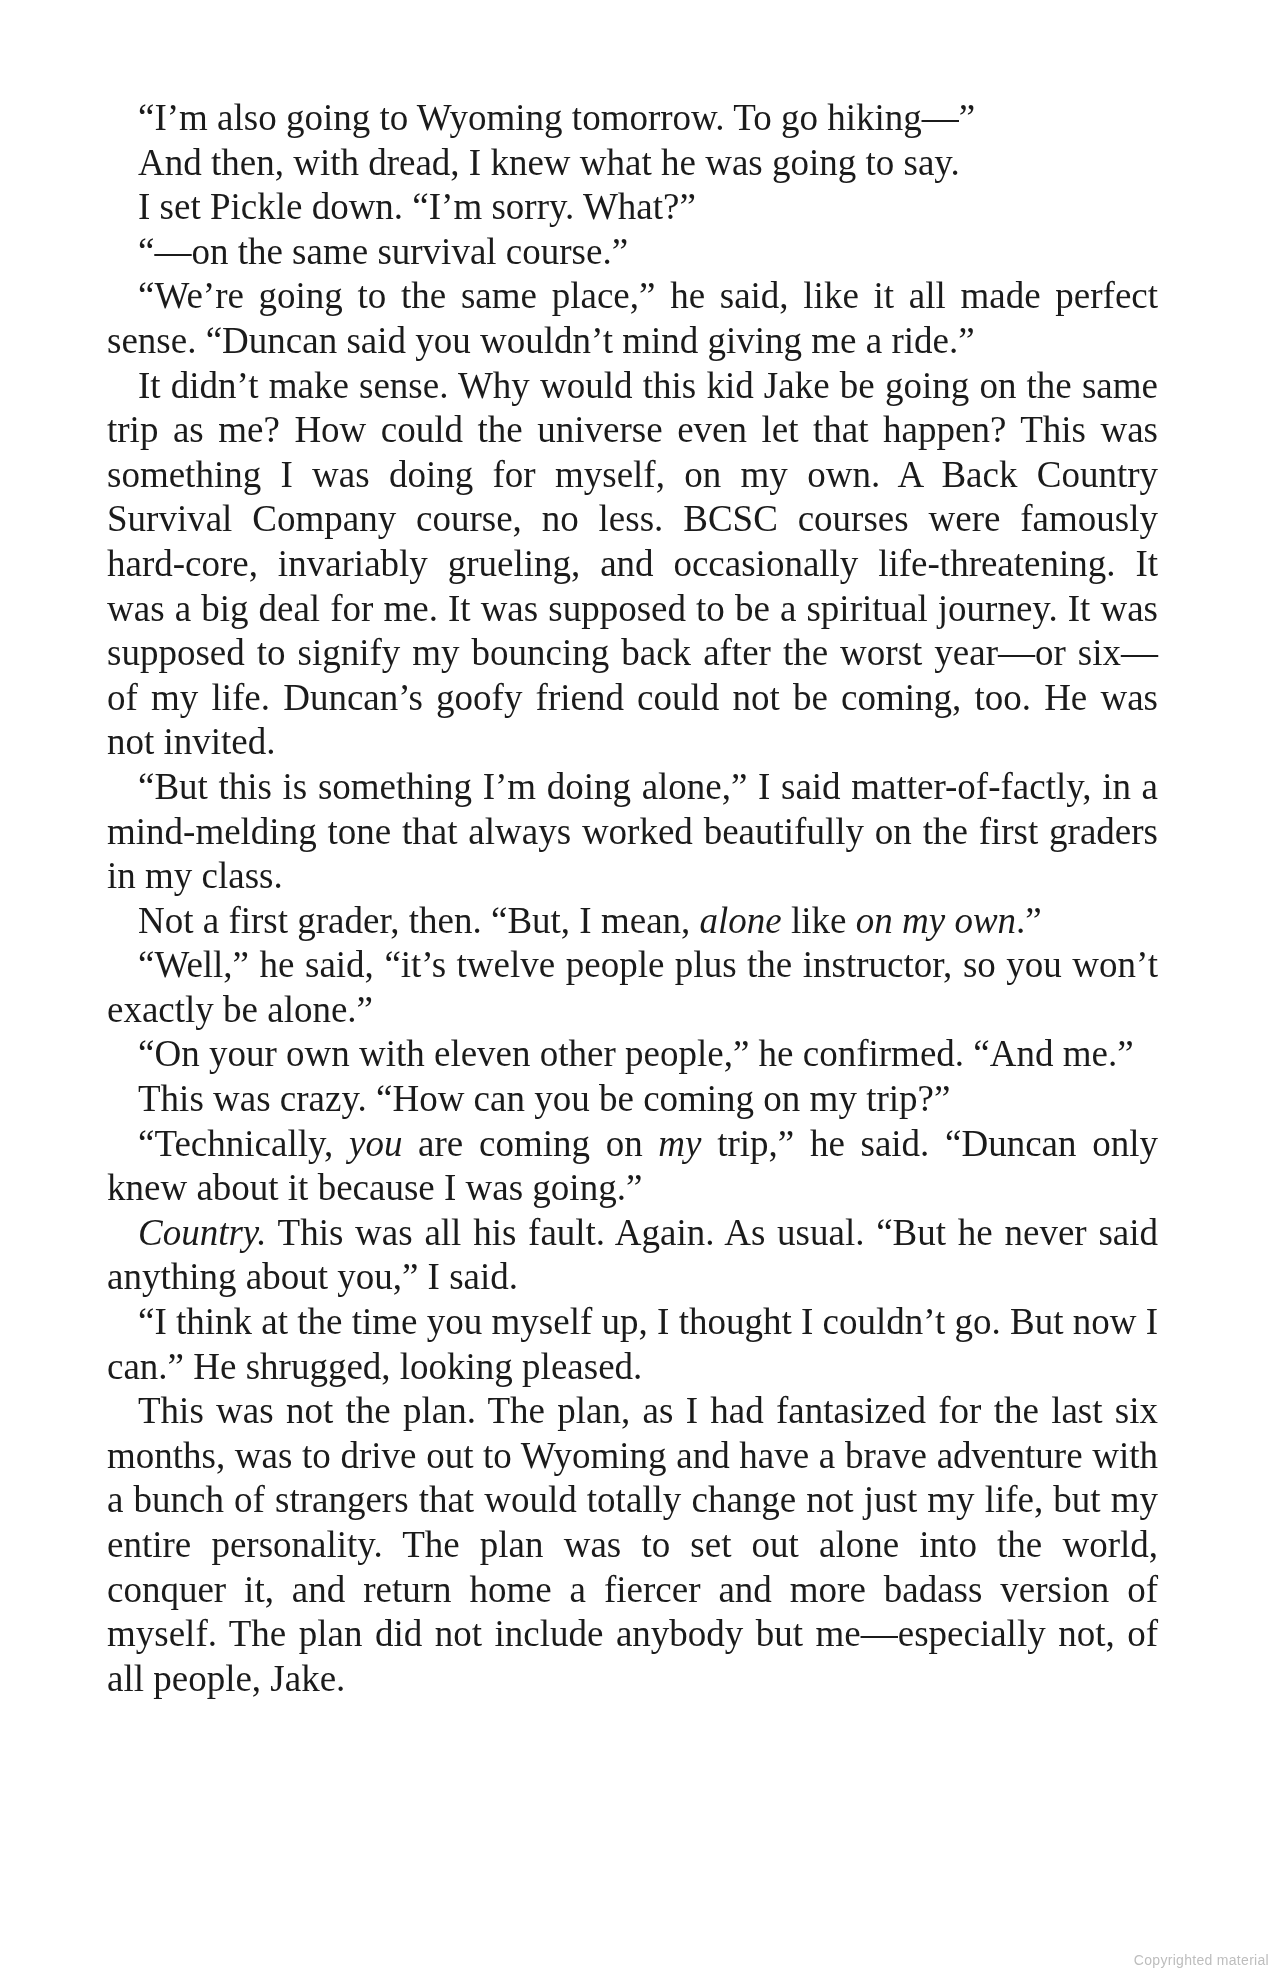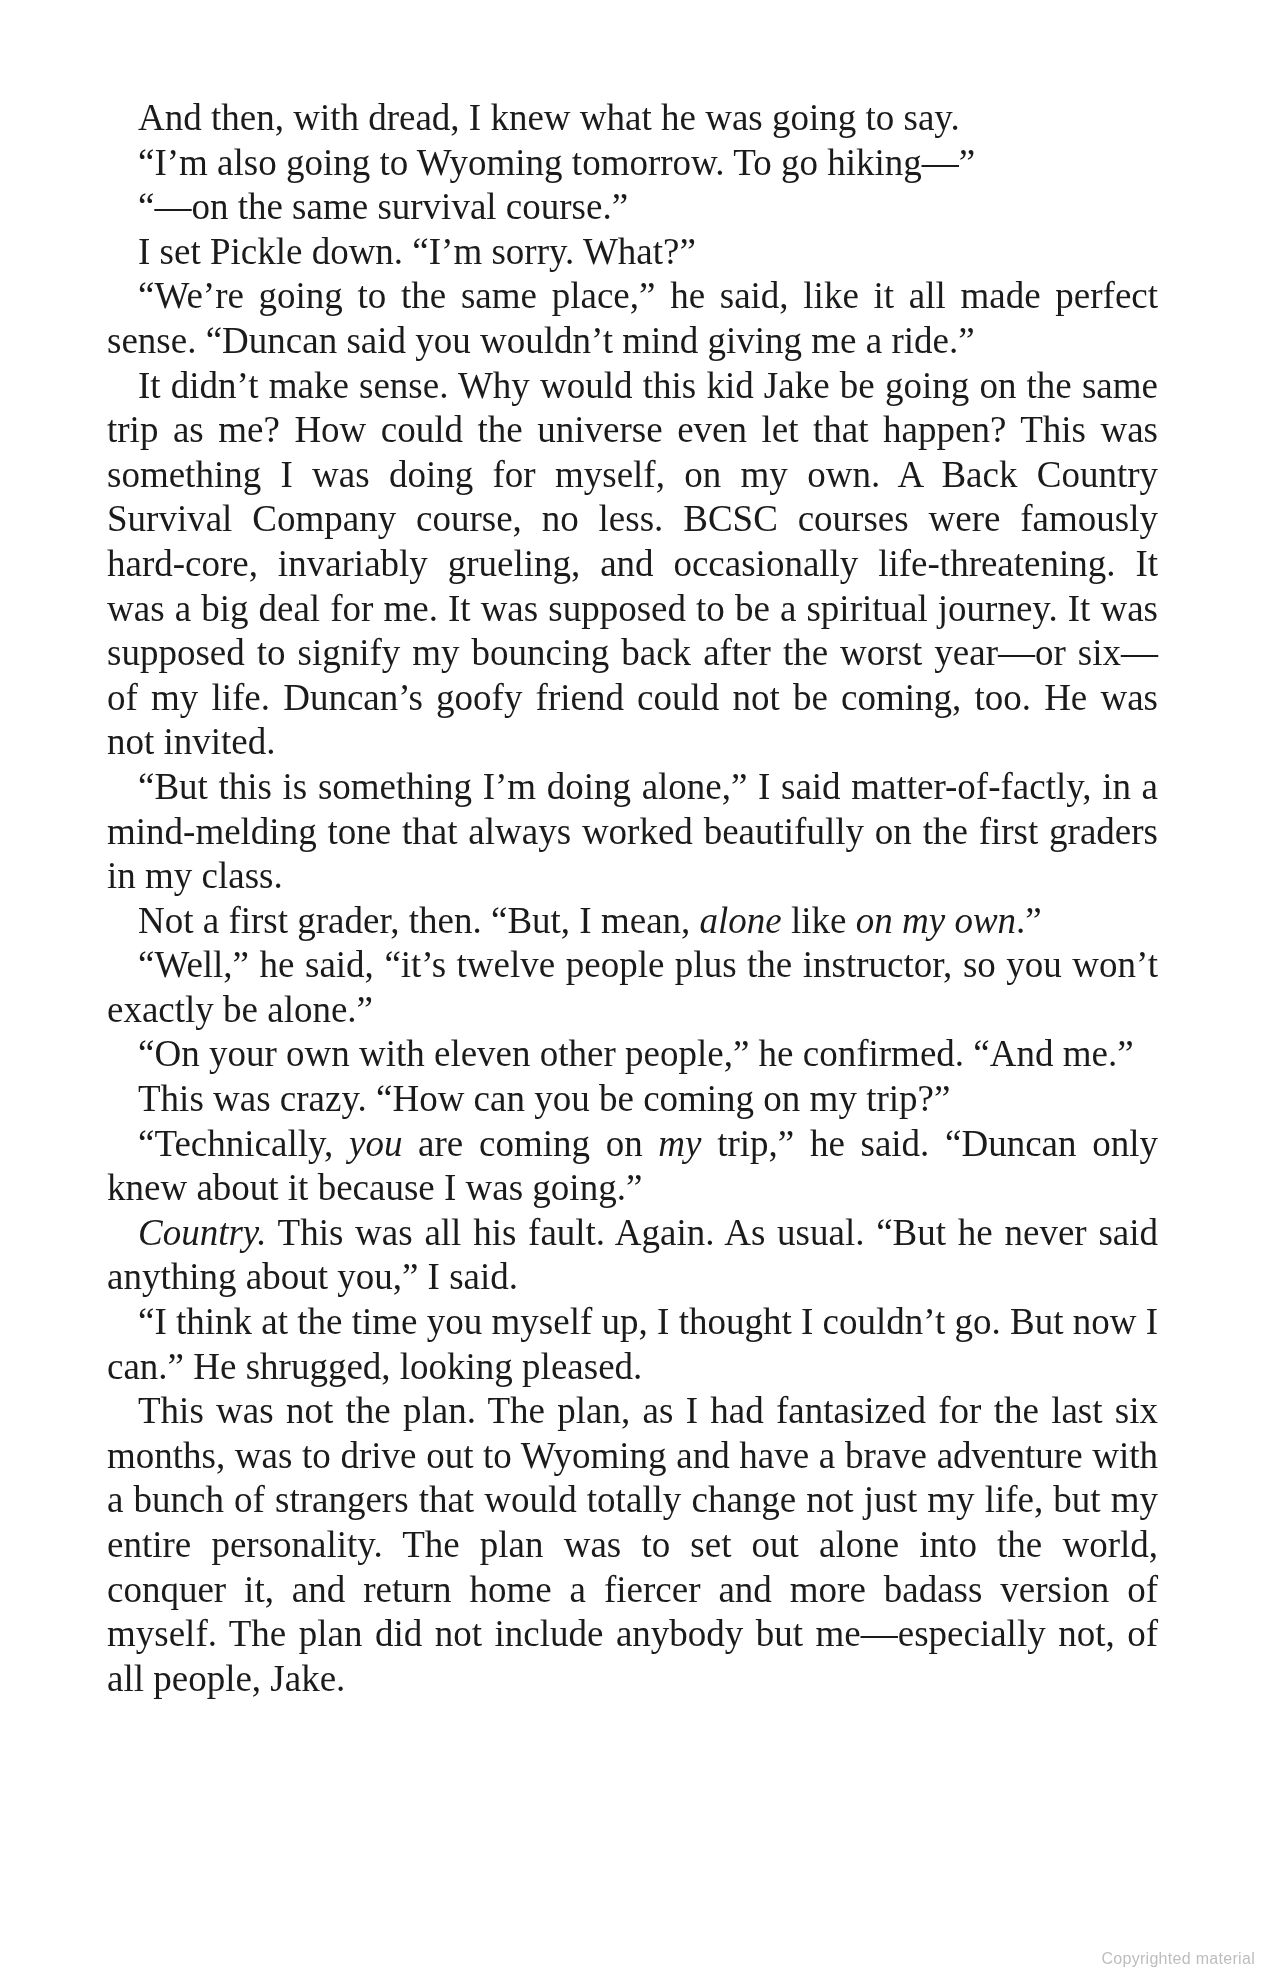--- a/index.html
+++ b/index.html
@@ -27,38 +27,38 @@
   .page-text p {
     margin: 0;
     padding: 0;
     text-indent: 31px;
   }
   .italic {
     font-style: italic;
   }
   .copyright-watermark {
     position: absolute;
-    right: 25px;
+    right: 11px;
     bottom: 19px;
     font-family: "Liberation Sans", sans-serif;
-    font-size: 16px;
+    font-size: 14px;
     letter-spacing: 0.3px;
     color: #bdbdbd;
     text-align: center;
   }
 </style>
 </head>
 <body>
 
 <main>
   <div class="page-text">
+      <p><span>“I’m also going to Wyoming tomorrow. To go hiking—”</span></p>
       <p><span>And then, with dread, I knew what he was going to say.</span></p>
-      <p><span>“I’m also going to Wyoming tomorrow. To go hiking—”</span></p>
+      <p><span>I set Pickle down. “I’m sorry. What?”</span></p>
       <p><span>“—on the same survival course.”</span></p>
-      <p><span>I set Pickle down. “I’m sorry. What?”</span></p>
       <p><span>“We’re going to the same place,” he said, like it all made perfect sense. “Duncan said you wouldn’t mind giving me a ride.”</span></p>
       <p><span>It didn’t make sense. Why would this kid Jake be going on the same trip as me? How could the universe even let that happen? This was something I was doing for myself, on my own. A Back Country Survival Company course, no less. BCSC courses were famously hard-core, invariably grueling, and occasionally life-threatening. It was a big deal for me. It was supposed to be a spiritual journey. It was supposed to signify my bouncing back after the worst year—or six—of my life. Duncan’s goofy friend could not be coming, too. He was not invited.</span></p>
       <p><span>“But this is something I’m doing alone,” I said matter-of-factly, in a mind-melding tone that always worked beautifully on the first graders in my class.</span></p>
       <p><span>Not a first grader, then. “But, I mean, </span><span class="italic">alone</span><span> like </span><span class="italic">on my own</span><span>.”</span></p>
       <p><span>“Well,” he said, “it’s twelve people plus the instructor, so you won’t exactly be alone.”</span></p>
       <p><span>“On your own with eleven other people,” he confirmed. “And me.”</span></p>
       <p><span>This was crazy. “How can you be coming on my trip?”</span></p>
       <p><span>“Technically, </span><span class="italic">you</span><span> are coming on </span><span class="italic">my</span><span> trip,” he said. “Duncan only knew about it because I was going.”</span></p>
       <p><span class="italic">Country.</span><span> This was all his fault. Again. As usual. “But he never said anything about you,” I said.</span></p>
       <p><span>“I think at the time you myself up, I thought I couldn’t go. But now I can.” He shrugged, looking pleased.</span></p>

